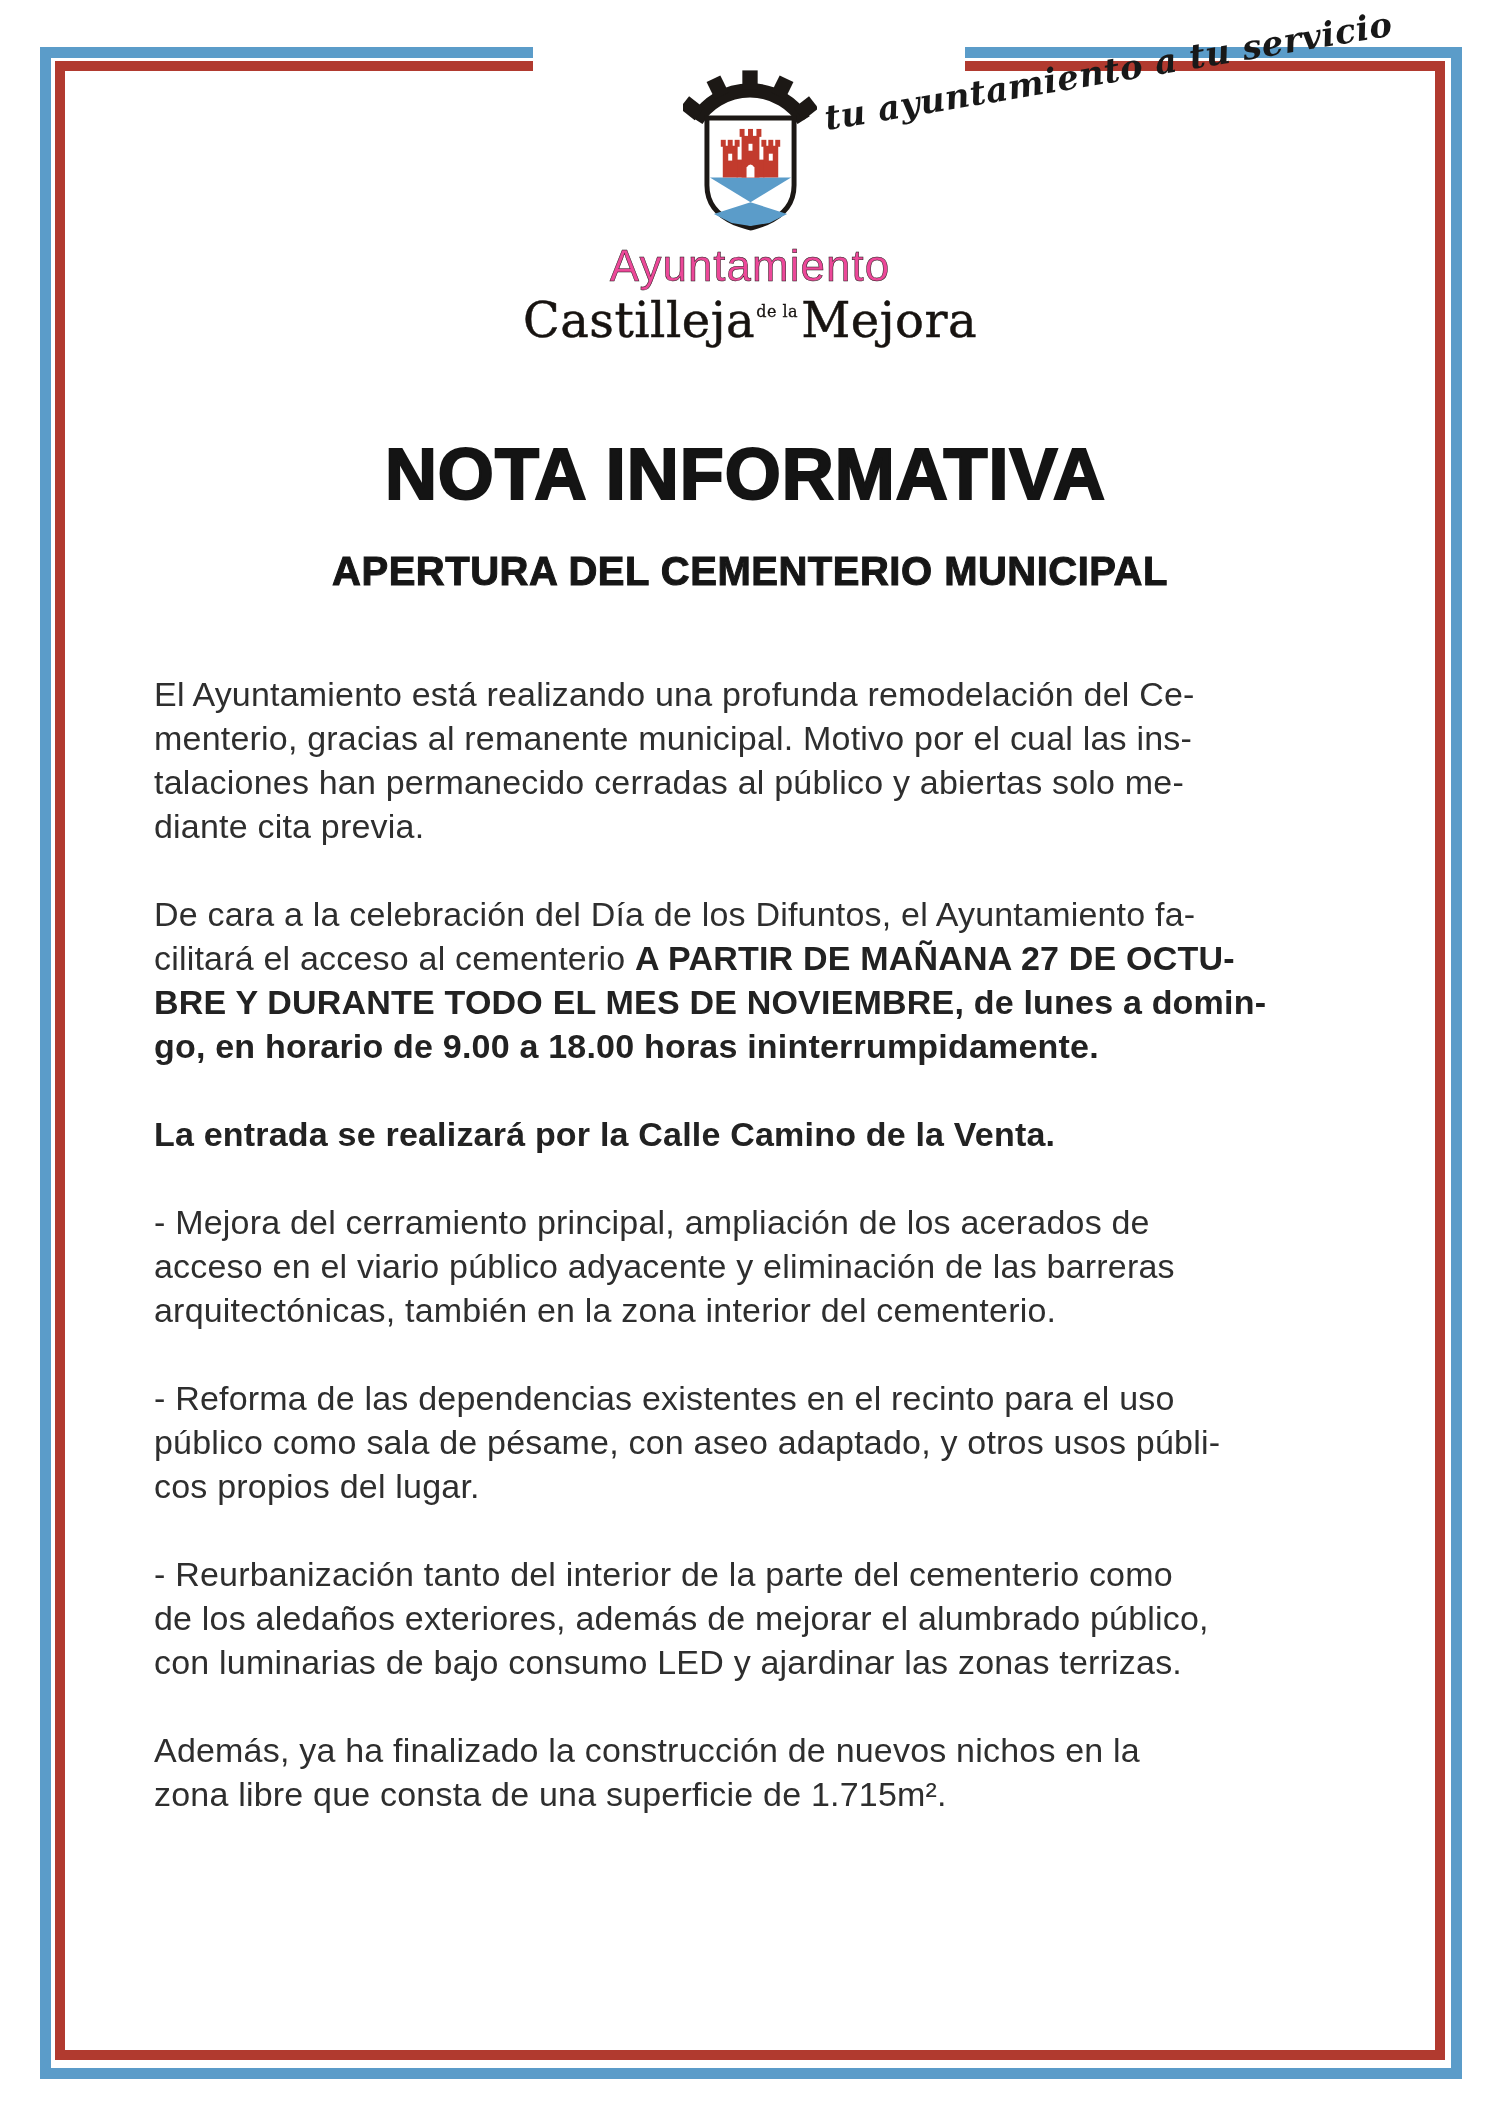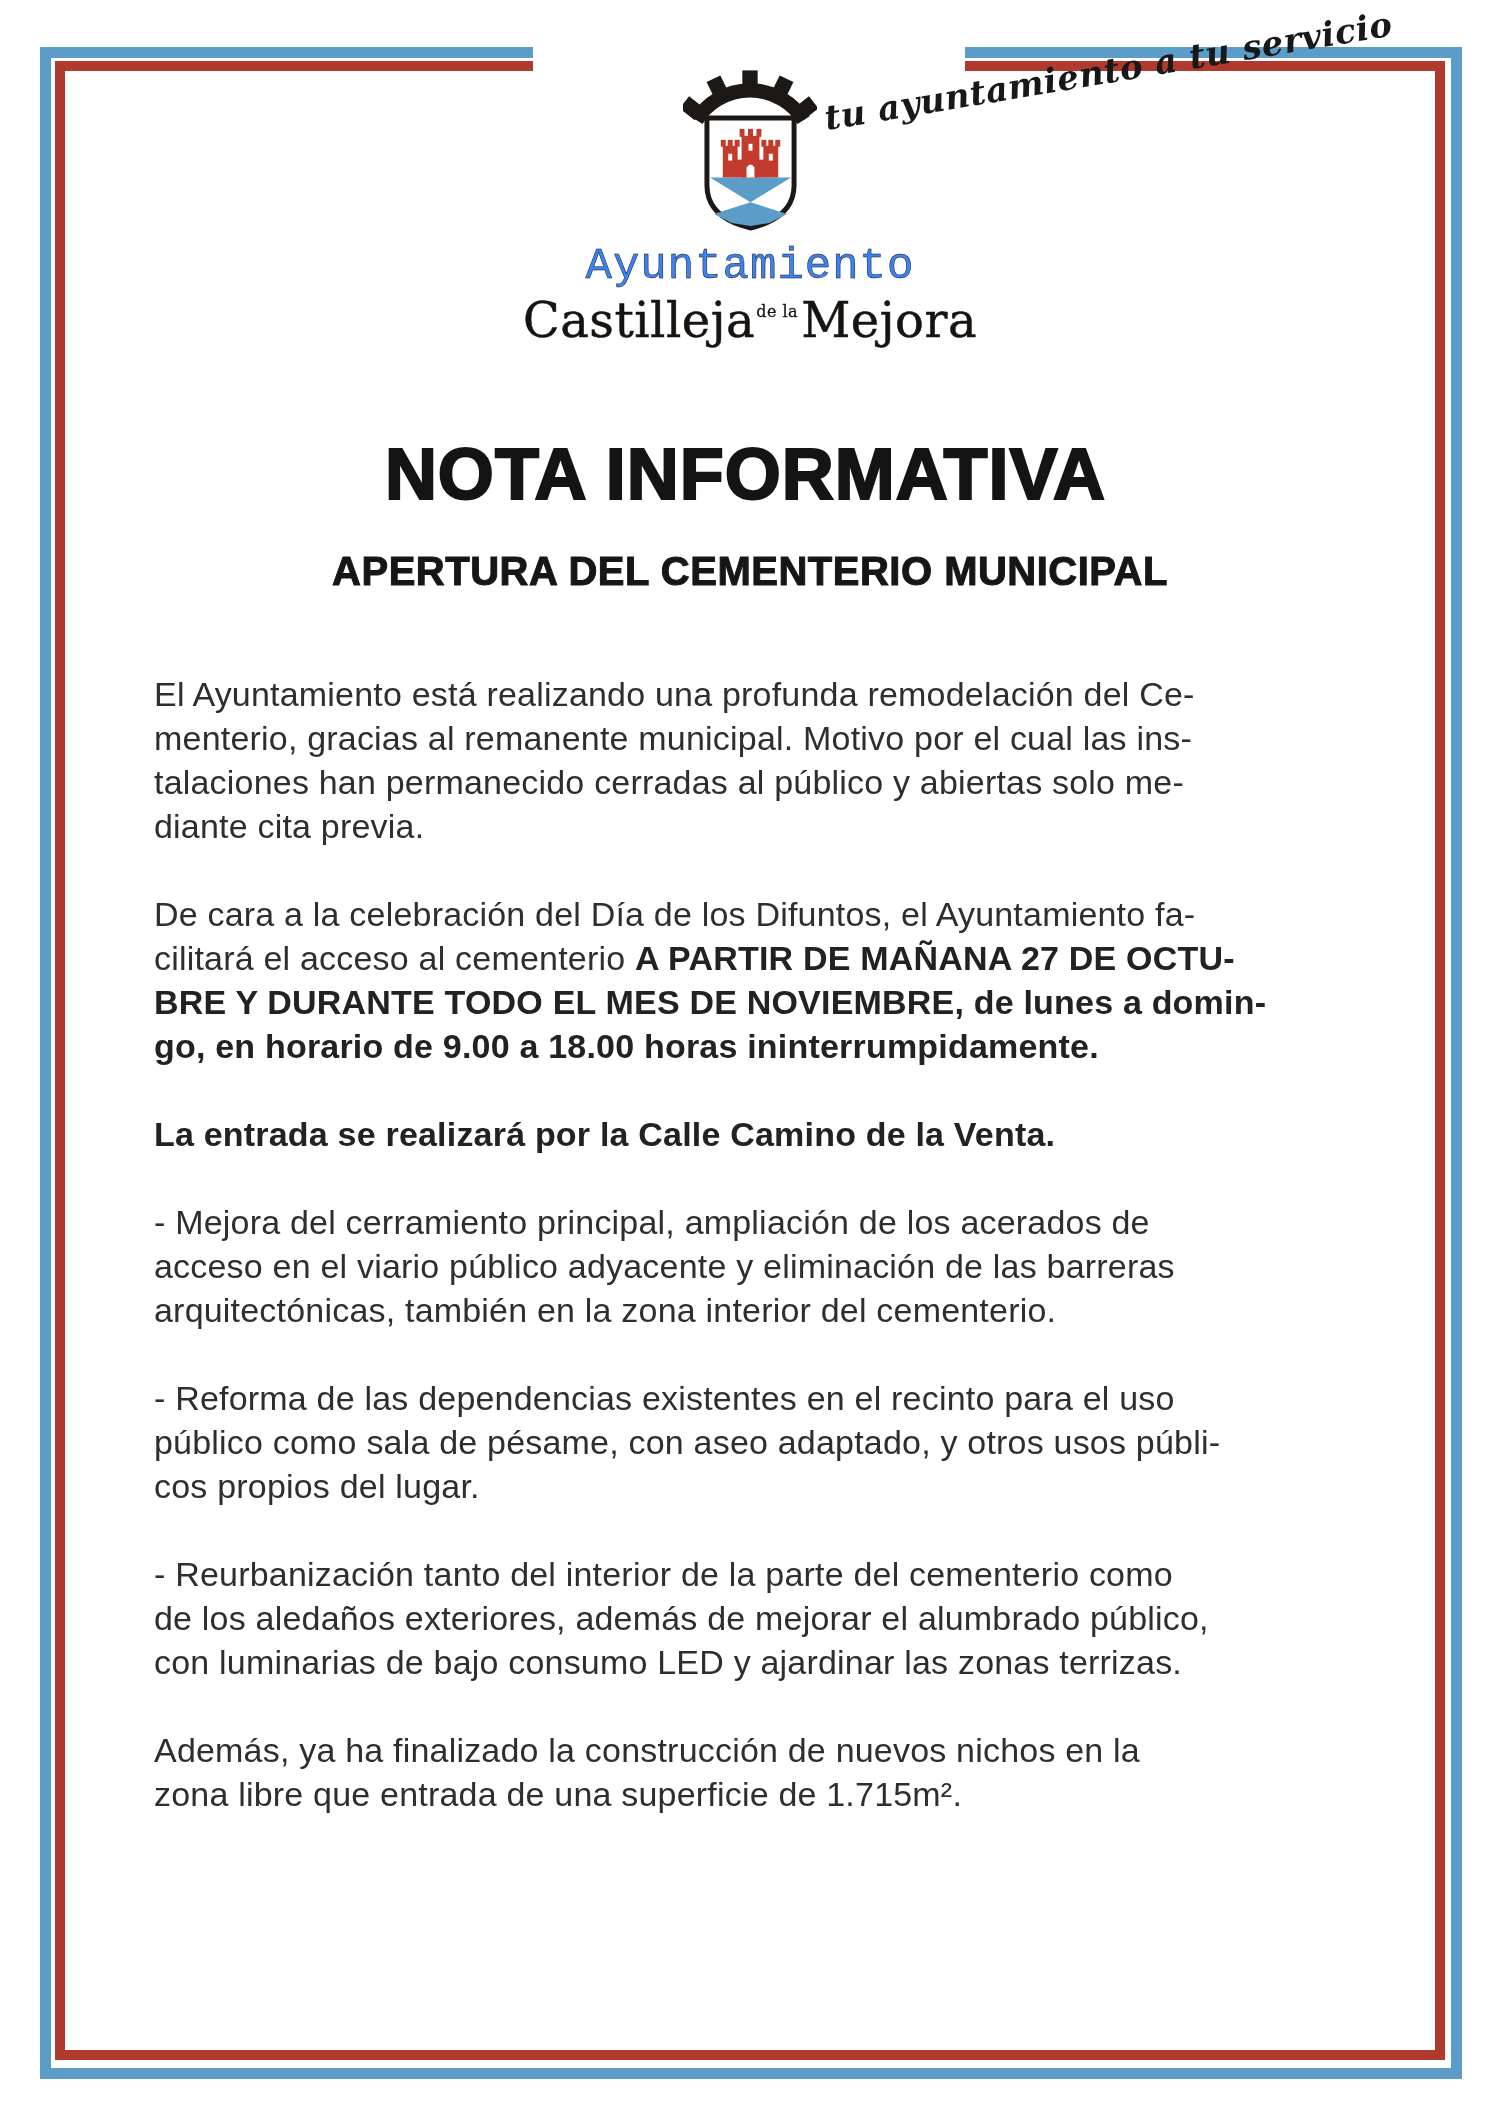--- a/index.html
+++ b/index.html
@@ -25,22 +25,22 @@
     font-style:italic;font-weight:700;
     font-size:34px;line-height:40px;
     white-space:nowrap;
     color:#181818;
     transform:rotate(-9.5deg);
     transform-origin:left bottom;
     letter-spacing:0.5px;
   }
   .wm1{
     position:absolute;left:0;right:0;top:243px;text-align:center;
-    font-family:Liberation Mono, monospace;
-    font-size:44px;line-height:46px;color:#3b82f6;
+    font-family:Liberation Sans, sans-serif;
+    font-size:44px;line-height:46px;color:#ec4899;
     -webkit-text-stroke:0.5px #171310;
     letter-spacing:1px;
   }
   .wm2{
     position:absolute;left:0;right:0;top:286px;text-align:center;
     font-family:"DejaVu Serif", serif;
     font-size:48px;line-height:52px;color:#171310;
     -webkit-text-stroke:0.5px #171310;
     letter-spacing:0.5px;
   }
@@ -155,16 +155,16 @@
       <p class="para"><span>- Mejora del cerramiento principal, ampliación de los acerados de
 acceso en el viario público adyacente y eliminación de las barreras
 arquitectónicas, también en la zona interior del cementerio.</span></p>
       <p class="para"><span>- Reforma de las dependencias existentes en el recinto para el uso
 público como sala de pésame, con aseo adaptado, y otros usos públi-
 cos propios del lugar.</span></p>
       <p class="para"><span>- Reurbanización tanto del interior de la parte del cementerio como
 de los aledaños exteriores, además de mejorar el alumbrado público,
 con luminarias de bajo consumo LED y ajardinar las zonas terrizas.</span></p>
       <p class="para"><span>Además, ya ha finalizado la construcción de nuevos nichos en la
-zona libre que entrada de una superficie de 1.715m².</span></p>
+zona libre que consta de una superficie de 1.715m².</span></p>
     </main>
 
 </div>
 
 </body></html>

